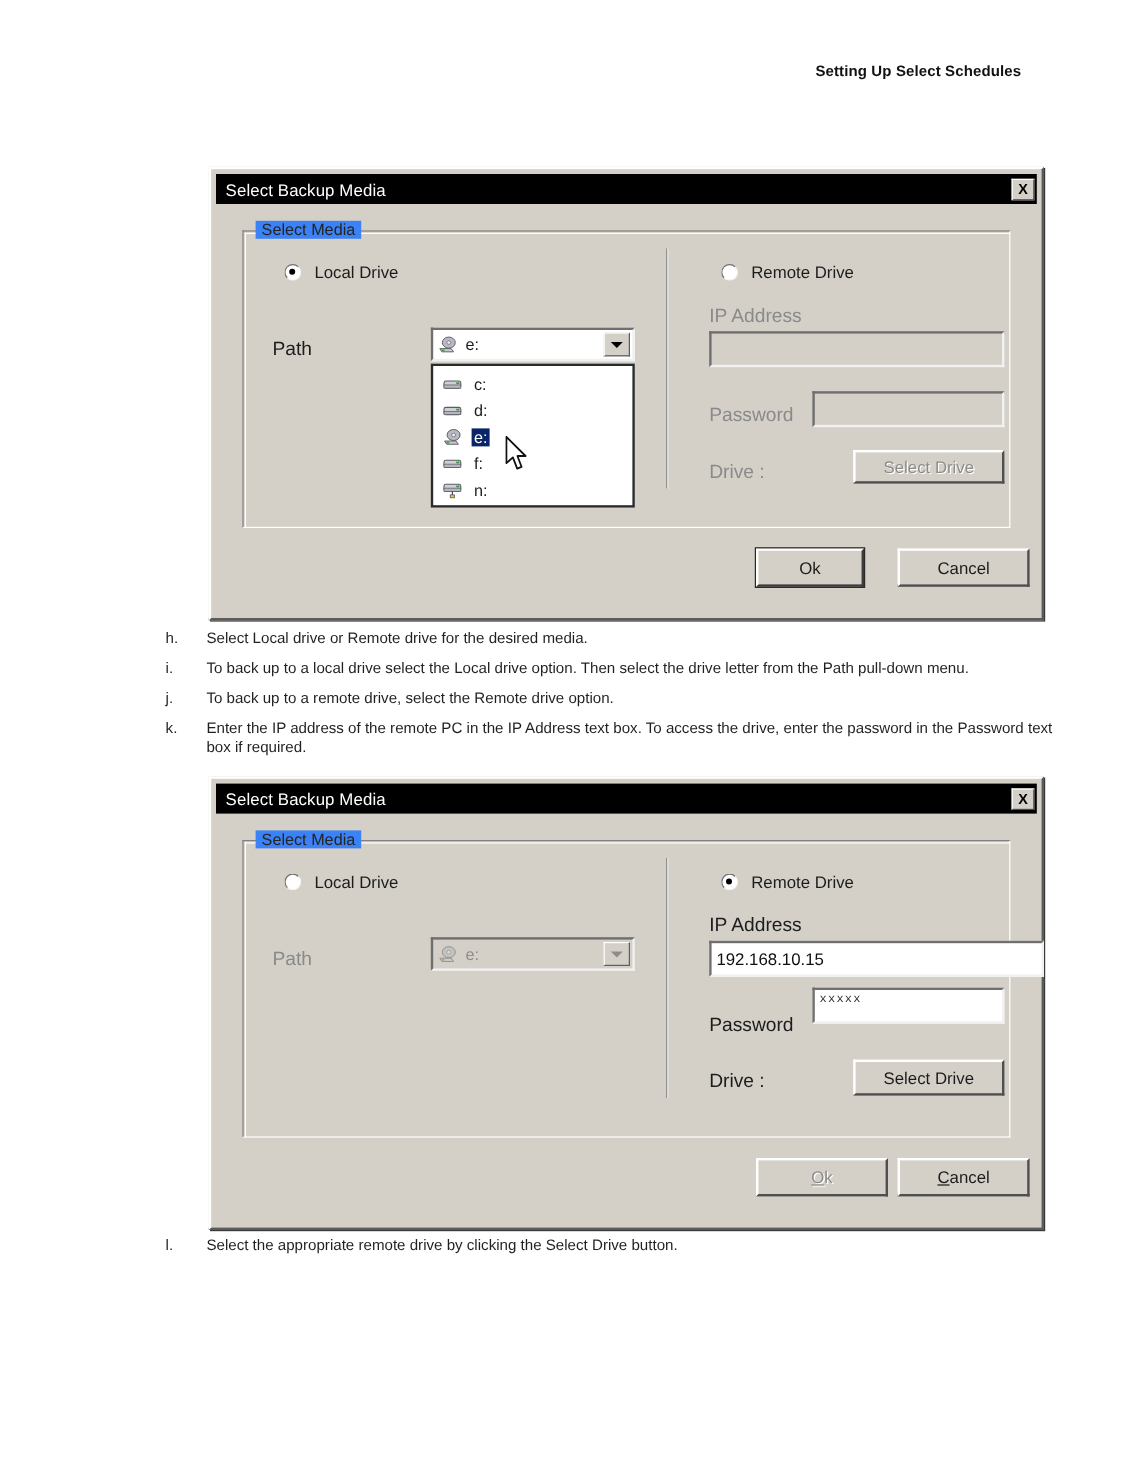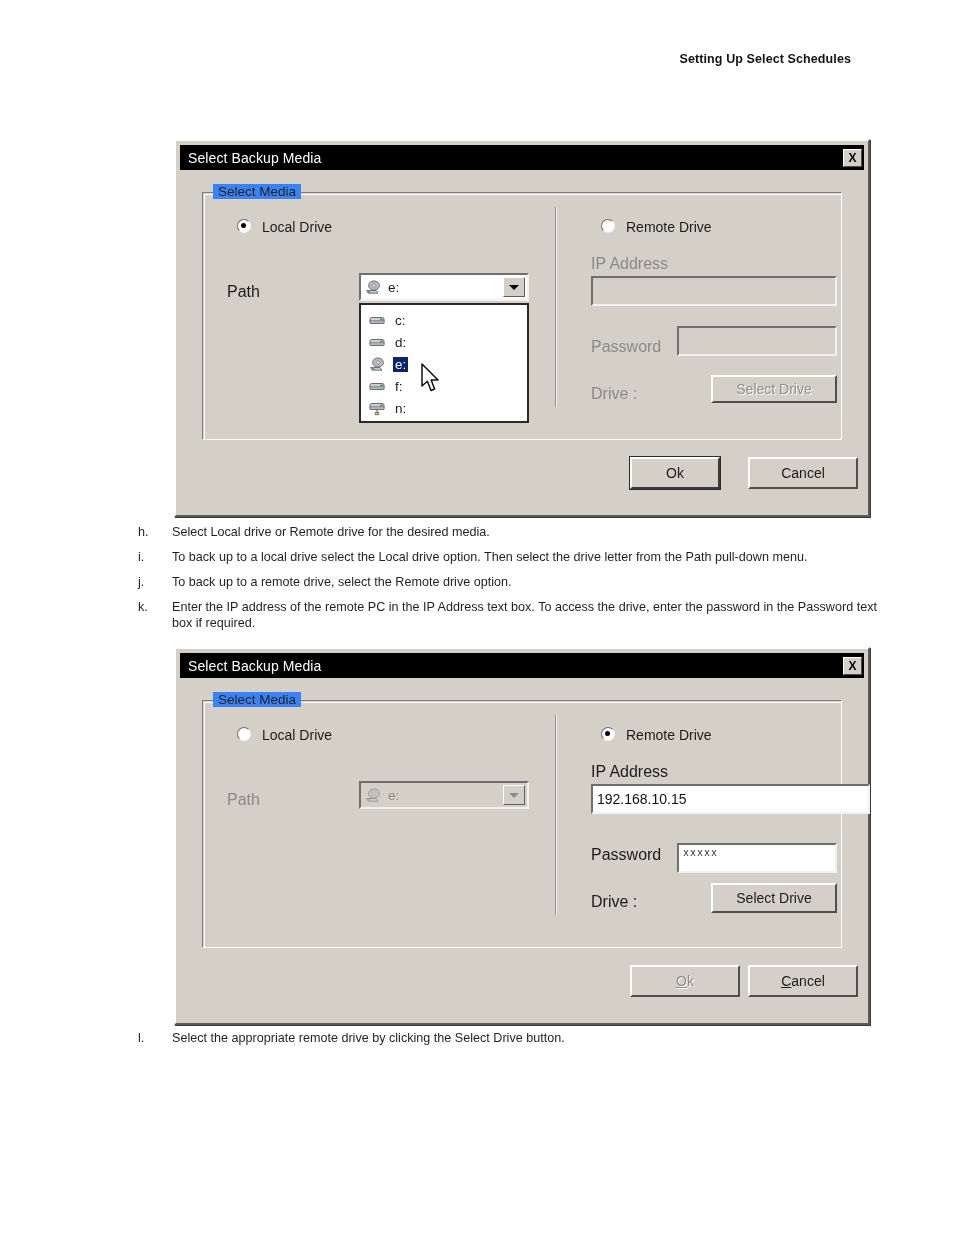--- a/index.html
+++ b/index.html
@@ -161,20 +161,21 @@
     width: 0;
     height: 200px;
     border-left: 1px solid #919191;
     border-right: 1px solid #f2f2f2;
   }
 
   
   .radio-row {
     position: absolute;
     display: flex;
+    align-items: center;
     white-space: nowrap;
   }
   .radio {
     width: 14px;
     height: 14px;
     border-radius: 50%;
     background: #ffffff;
     border-top: 1.5px solid #707070;
     border-left: 1.5px solid #707070;
     border-right: 1.5px solid #f4f4f4;
@@ -524,21 +525,21 @@
 
       <div class="radio-row" style="left:398px; top:26px;">
         <span class="radio checked"></span>
         <span class="radio-label">Remote Drive</span>
       </div>
 
       <span class="field-label" style="left:388px; top:62px;">IP Address</span>
       <div class="textinput" style="left:388px; top:83px; width:279px; height:30px;">192.168.10.15</div>
 
       <span class="field-label" style="left:388px; top:145px;">Password</span>
-      <div class="textinput pwd" style="left:474px; top:142px; width:160px; height:30px;">xxxxx</div>
+      <div class="textinput pwd" style="left:474px; top:122px; width:160px; height:30px;">xxxxx</div>
 
       <span class="field-label" style="left:388px; top:192px;">Drive :</span>
       <div class="btn" style="left:508px; top:182px; width:126px; height:30px;">Select Drive</div>
     </div>
 
     <div class="btn disabled" style="left:450px; top:285px; width:110px; height:32px;">
       <u>O</u>
         <span>k</span>
     </div>
     <div class="btn" style="left:568px; top:285px; width:110px; height:32px;">

